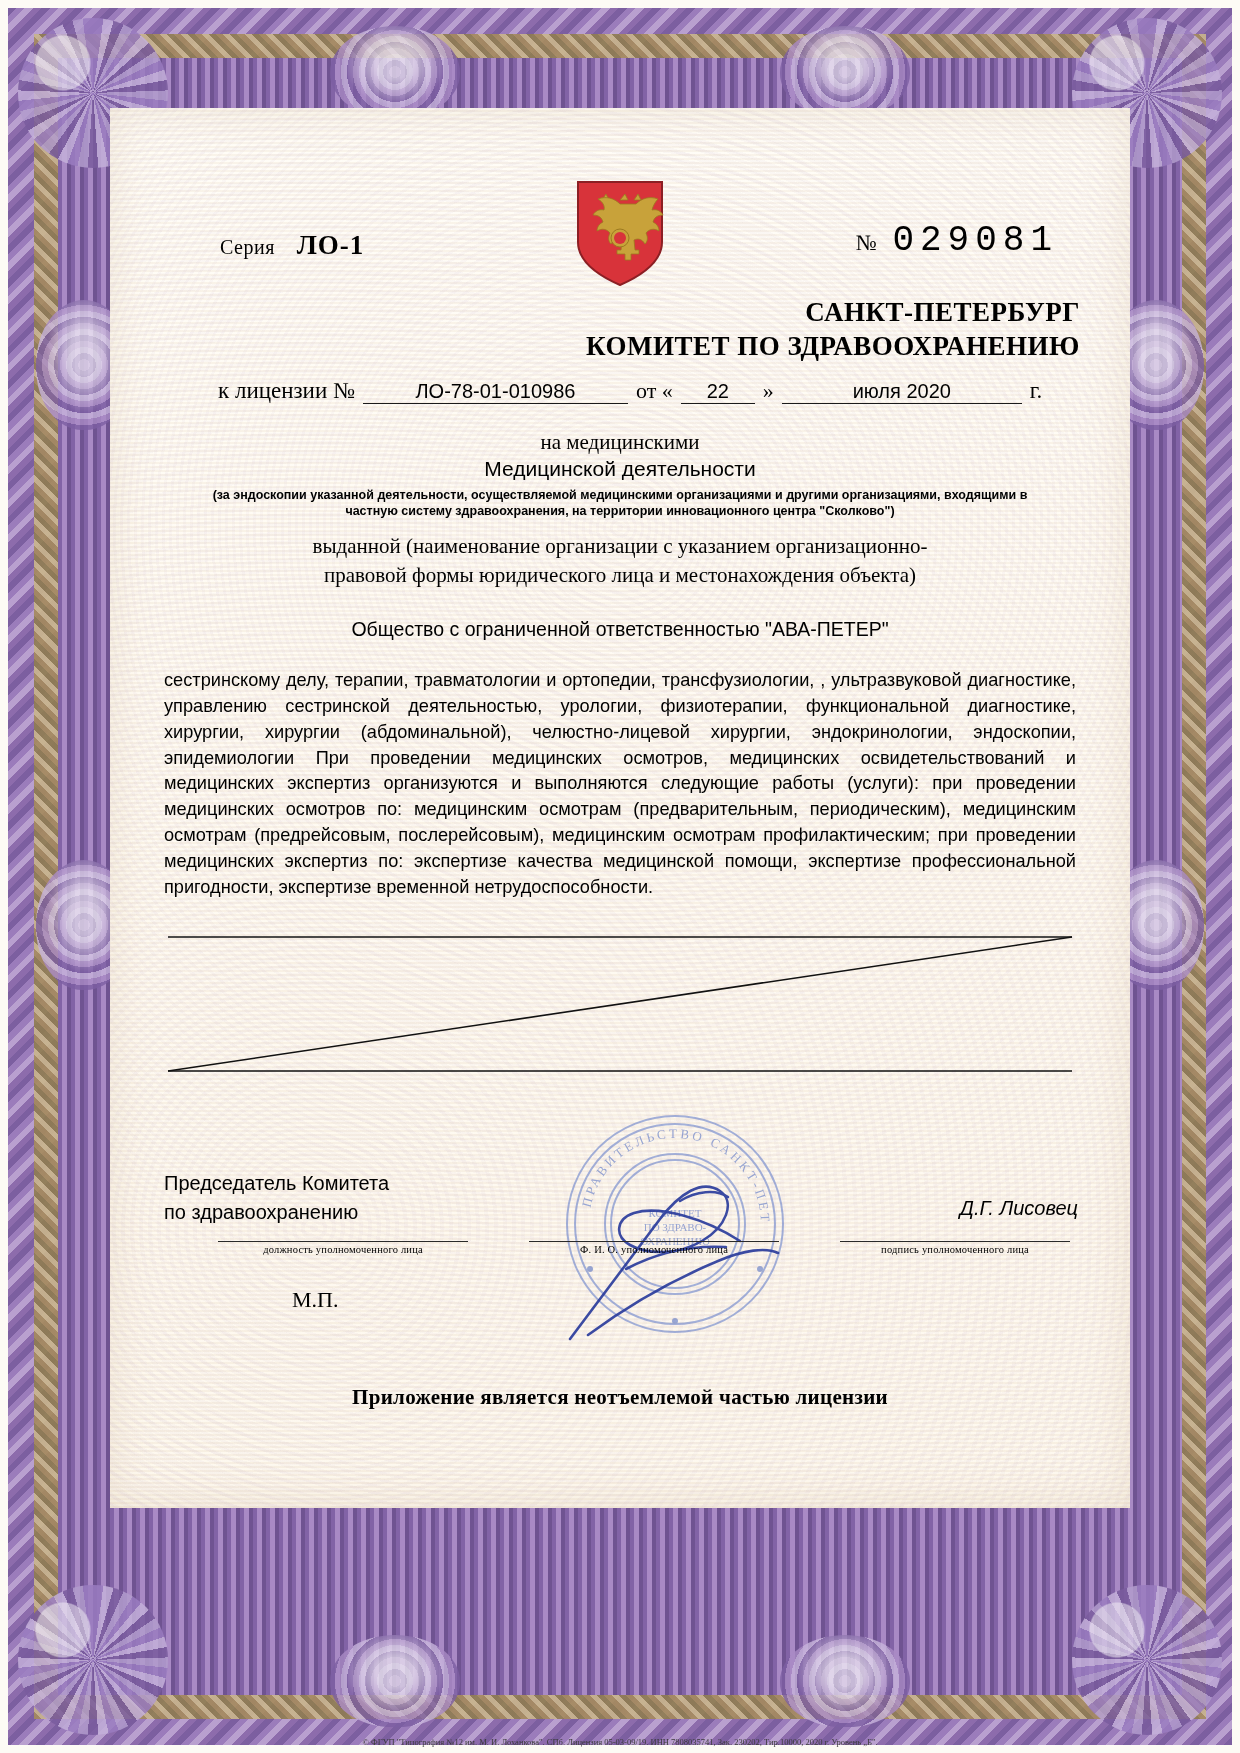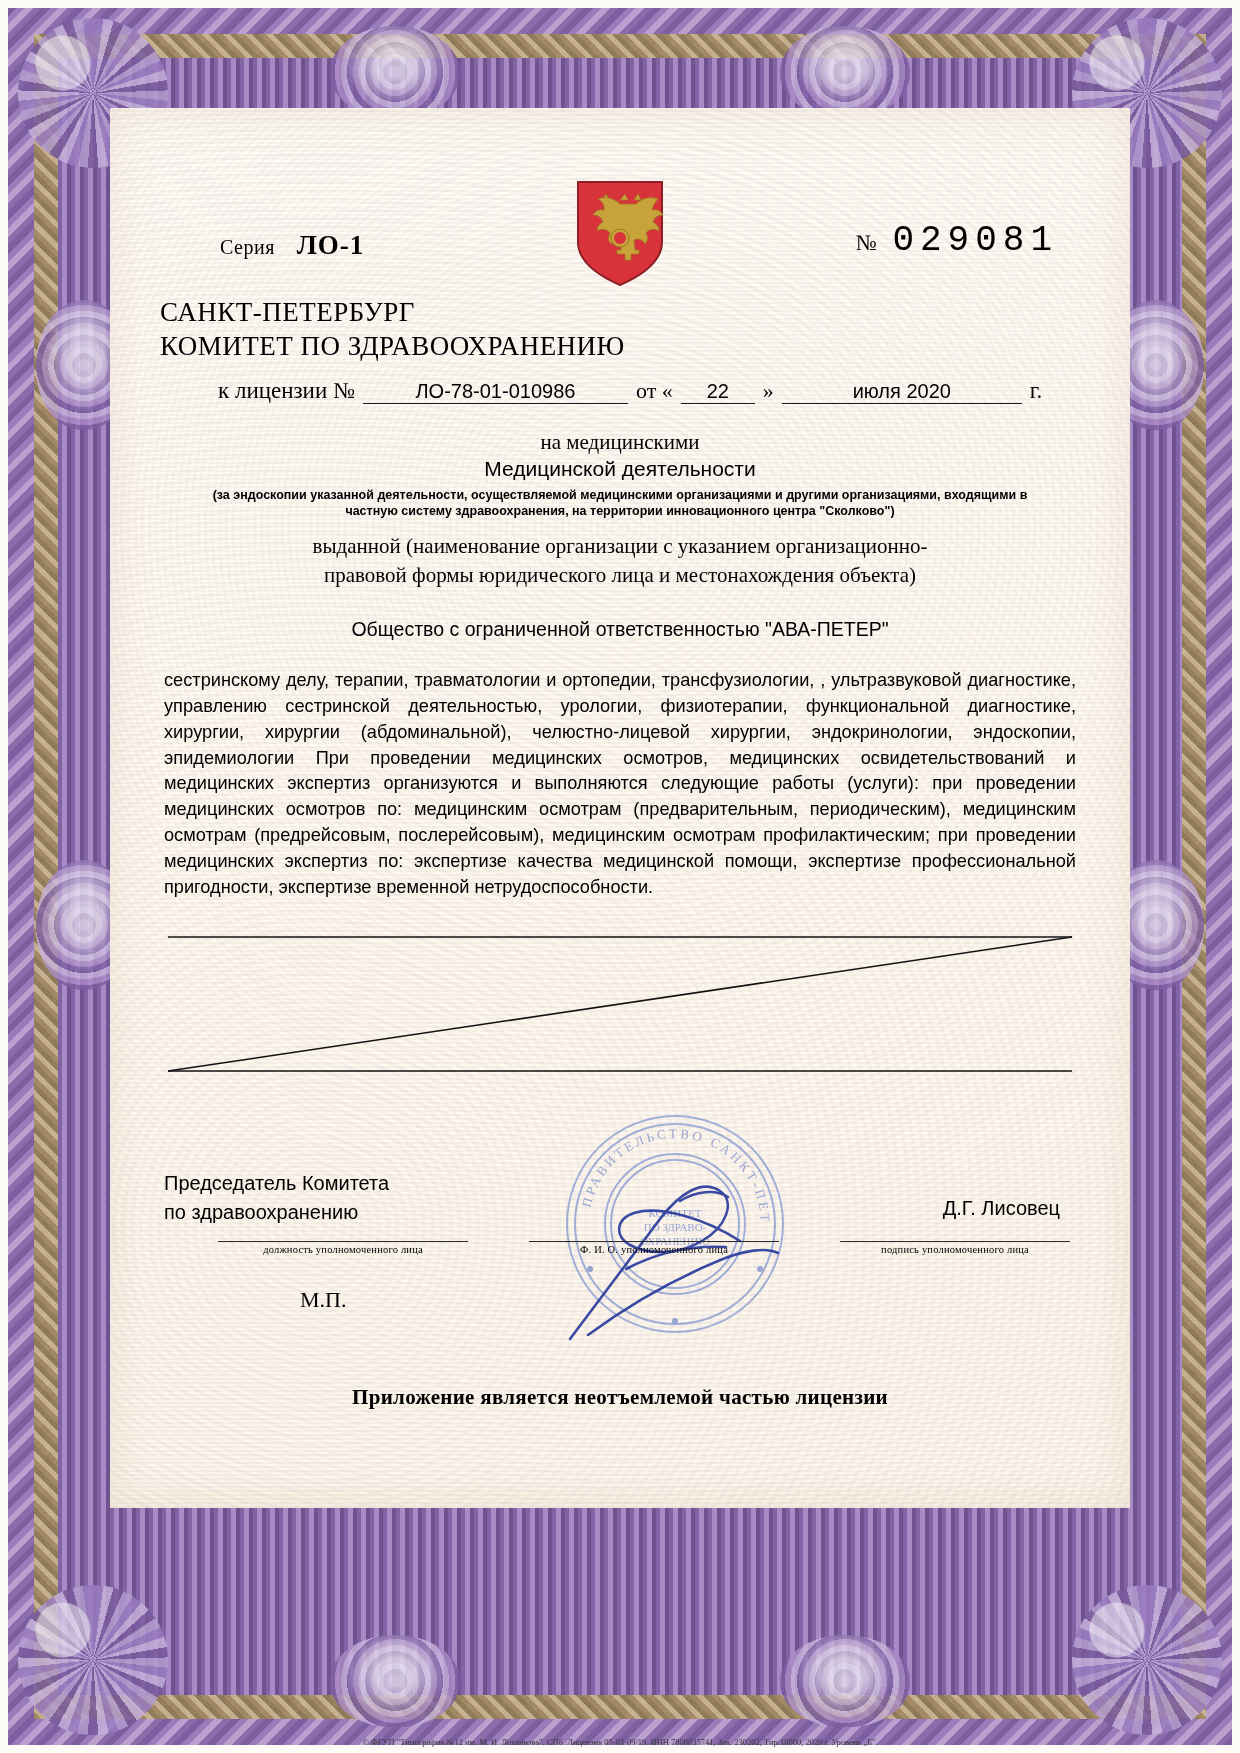--- a/index.html
+++ b/index.html
@@ -131,23 +131,23 @@
   
   .coa {
     position: absolute;
     left: 50%; top: 28px;
     transform: translateX(-50%);
     width: 92px; height: 112px;
   }
 
   
   .org-title {
-    text-align: left;
+    text-align: right;
     font-size: 27px;
-    font-weight: normal;
+    font-weight: bold;
     letter-spacing: .5px;
     line-height: 1.25;
     margin-top: 18px;
   }
 
   .field-line {
     display: flex;
     align-items: baseline;
     margin-top: 26px;
     font-size: 23px;
@@ -226,42 +226,43 @@
     margin-top: 90px;
     height: 190px;
   }
   .sign-title {
     position: absolute; left: 4px; top: 0;
     font-family: "Liberation Sans", sans-serif;
     font-size: 20px;
     line-height: 1.45;
   }
   .sign-name {
-    position: absolute; right: 20px; top: 28px;
+    position: absolute; right: 2px; top: 28px;
     font-family: "Liberation Sans", sans-serif;
     font-size: 20px;
+    font-style: italic;
   }
   .cap-row {
     position: absolute;
     left: 0; right: 0; top: 72px;
     display: flex;
     justify-content: space-between;
     font-size: 10.5px;
     letter-spacing: .2px;
   }
   .cap {
     border-top: 1px solid #2a2a2a;
     padding-top: 2px;
     text-align: center;
   }
   .cap.c1 { width: 250px; margin-left: 58px; }
   .cap.c2 { width: 250px; }
   .cap.c3 { width: 230px; margin-right: 10px; }
   .mp {
-    position: absolute; left: 140px; top: 118px;
+    position: absolute; left: 132px; top: 118px;
     font-size: 22px;
   }
 
   .stamp {
     position: absolute;
     left: 400px; top: -60px;
     width: 230px; height: 230px;
     opacity: .62;
   }
   .signature-ink {

